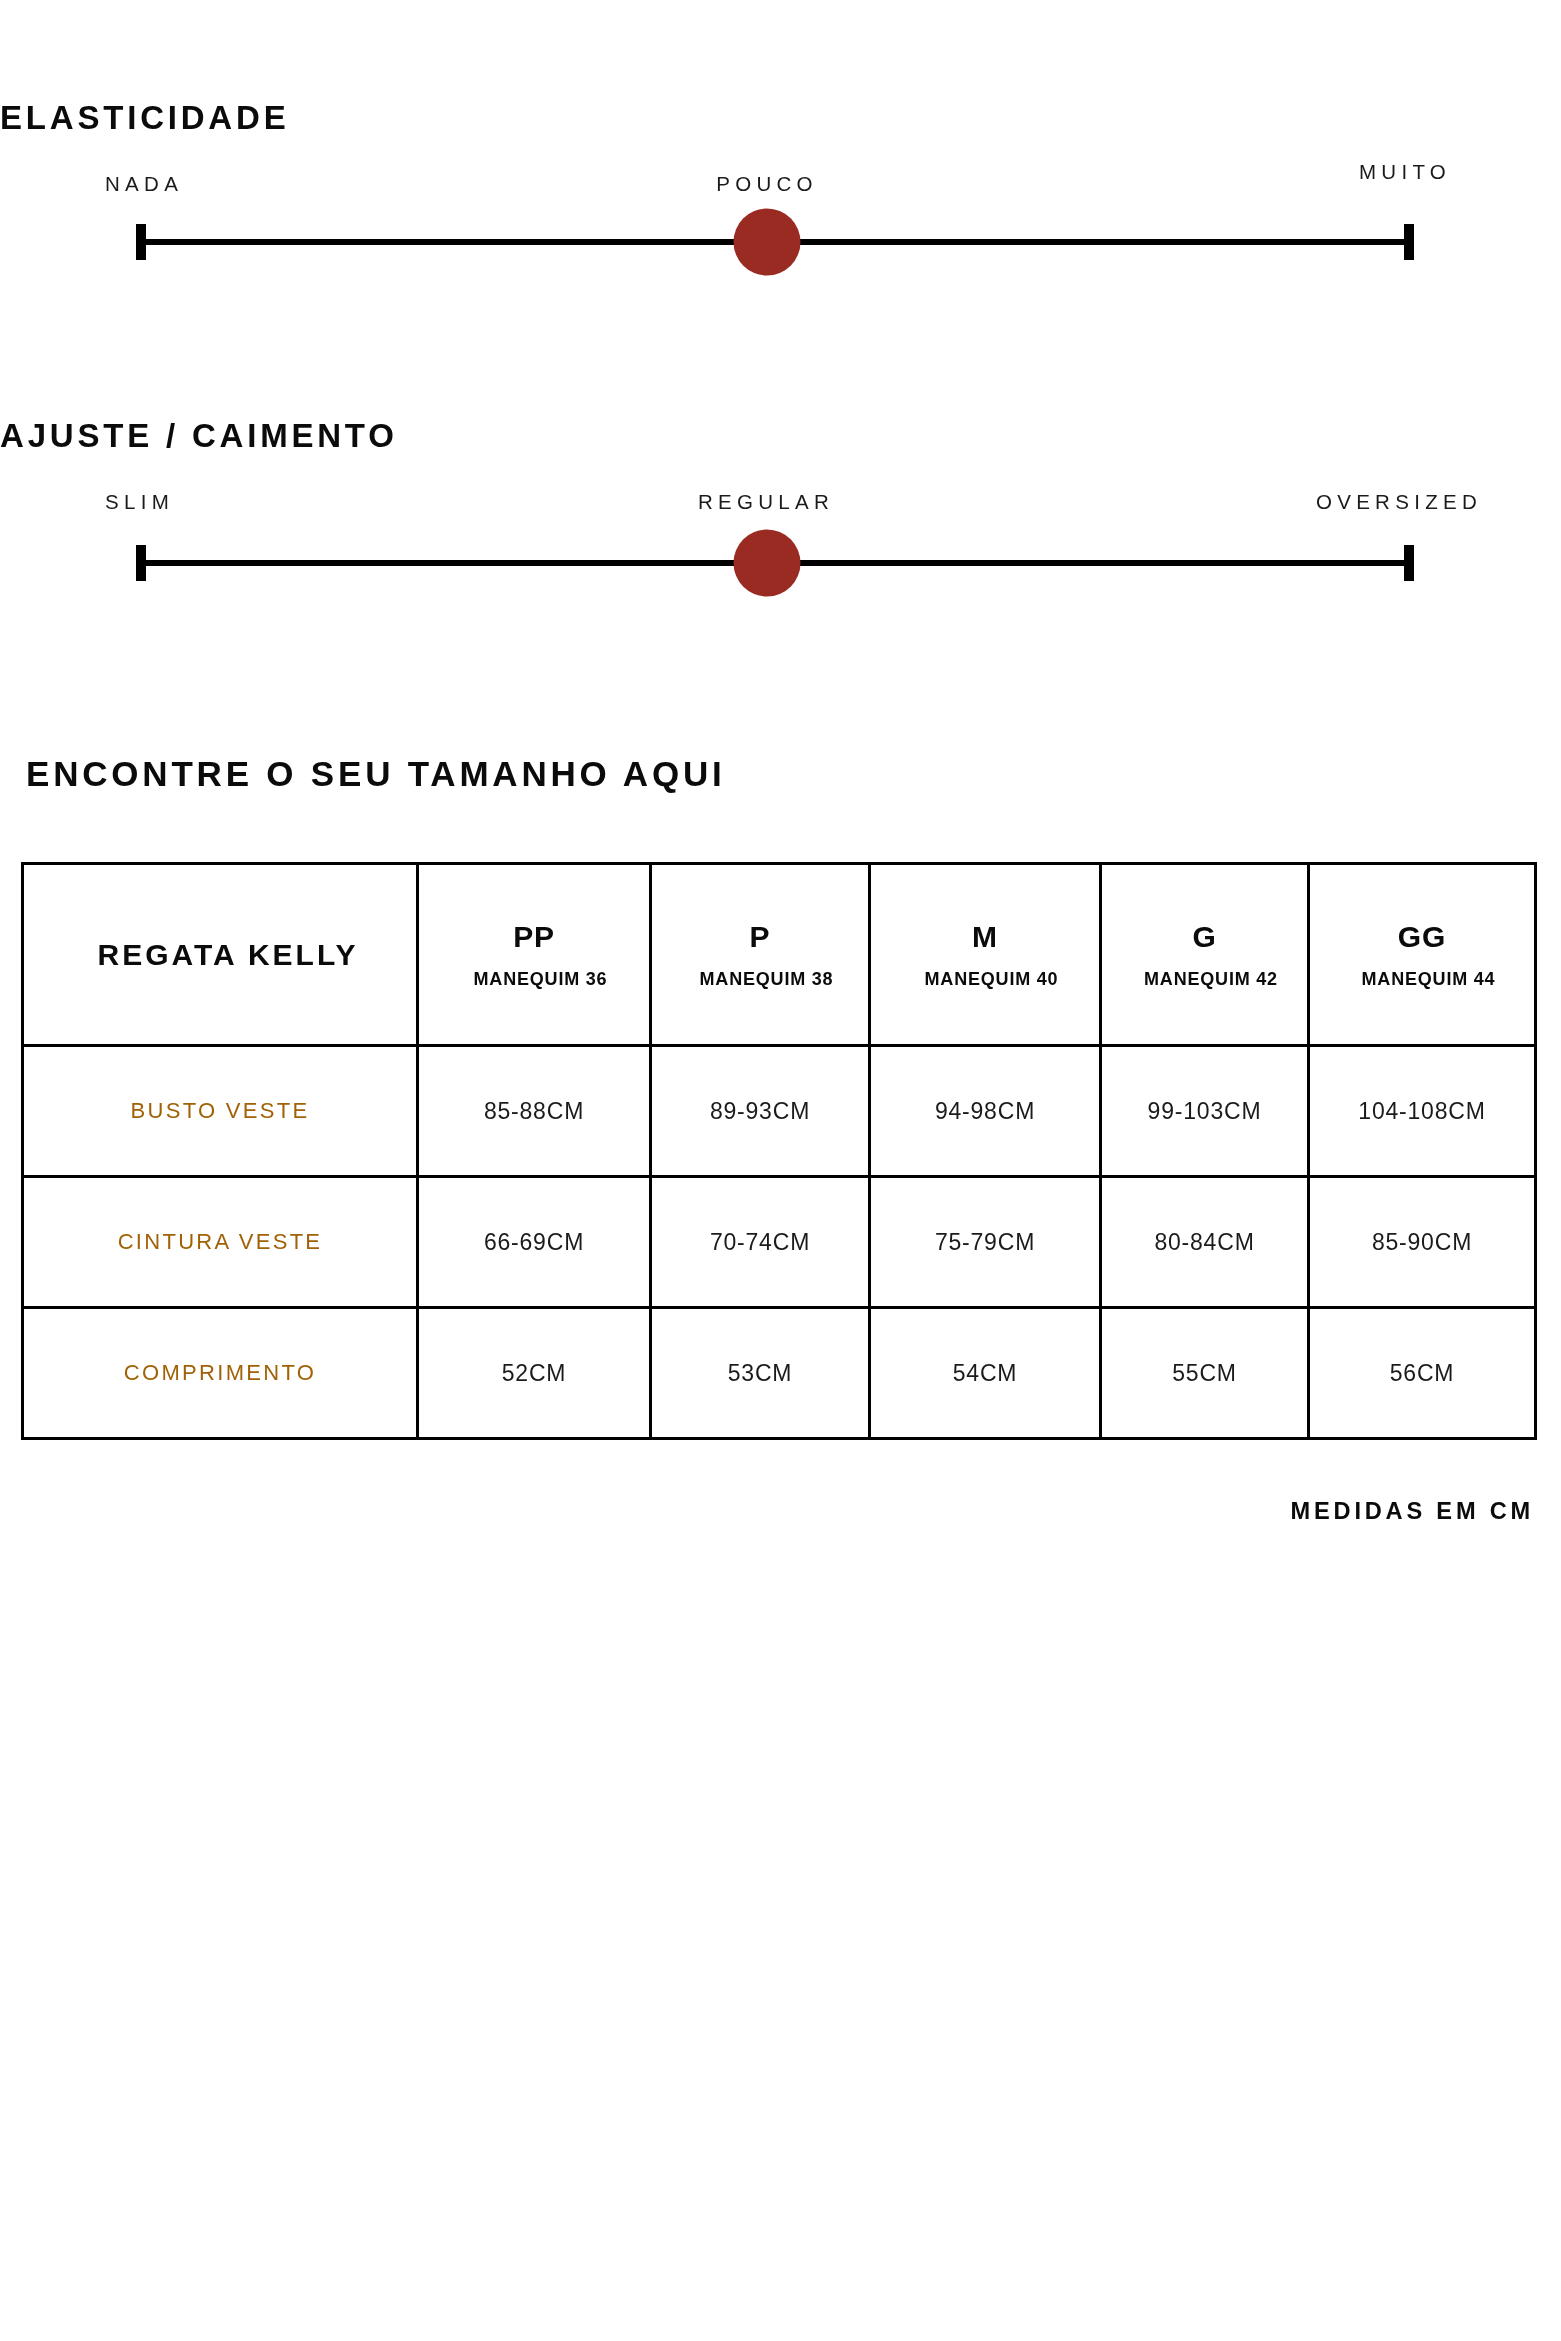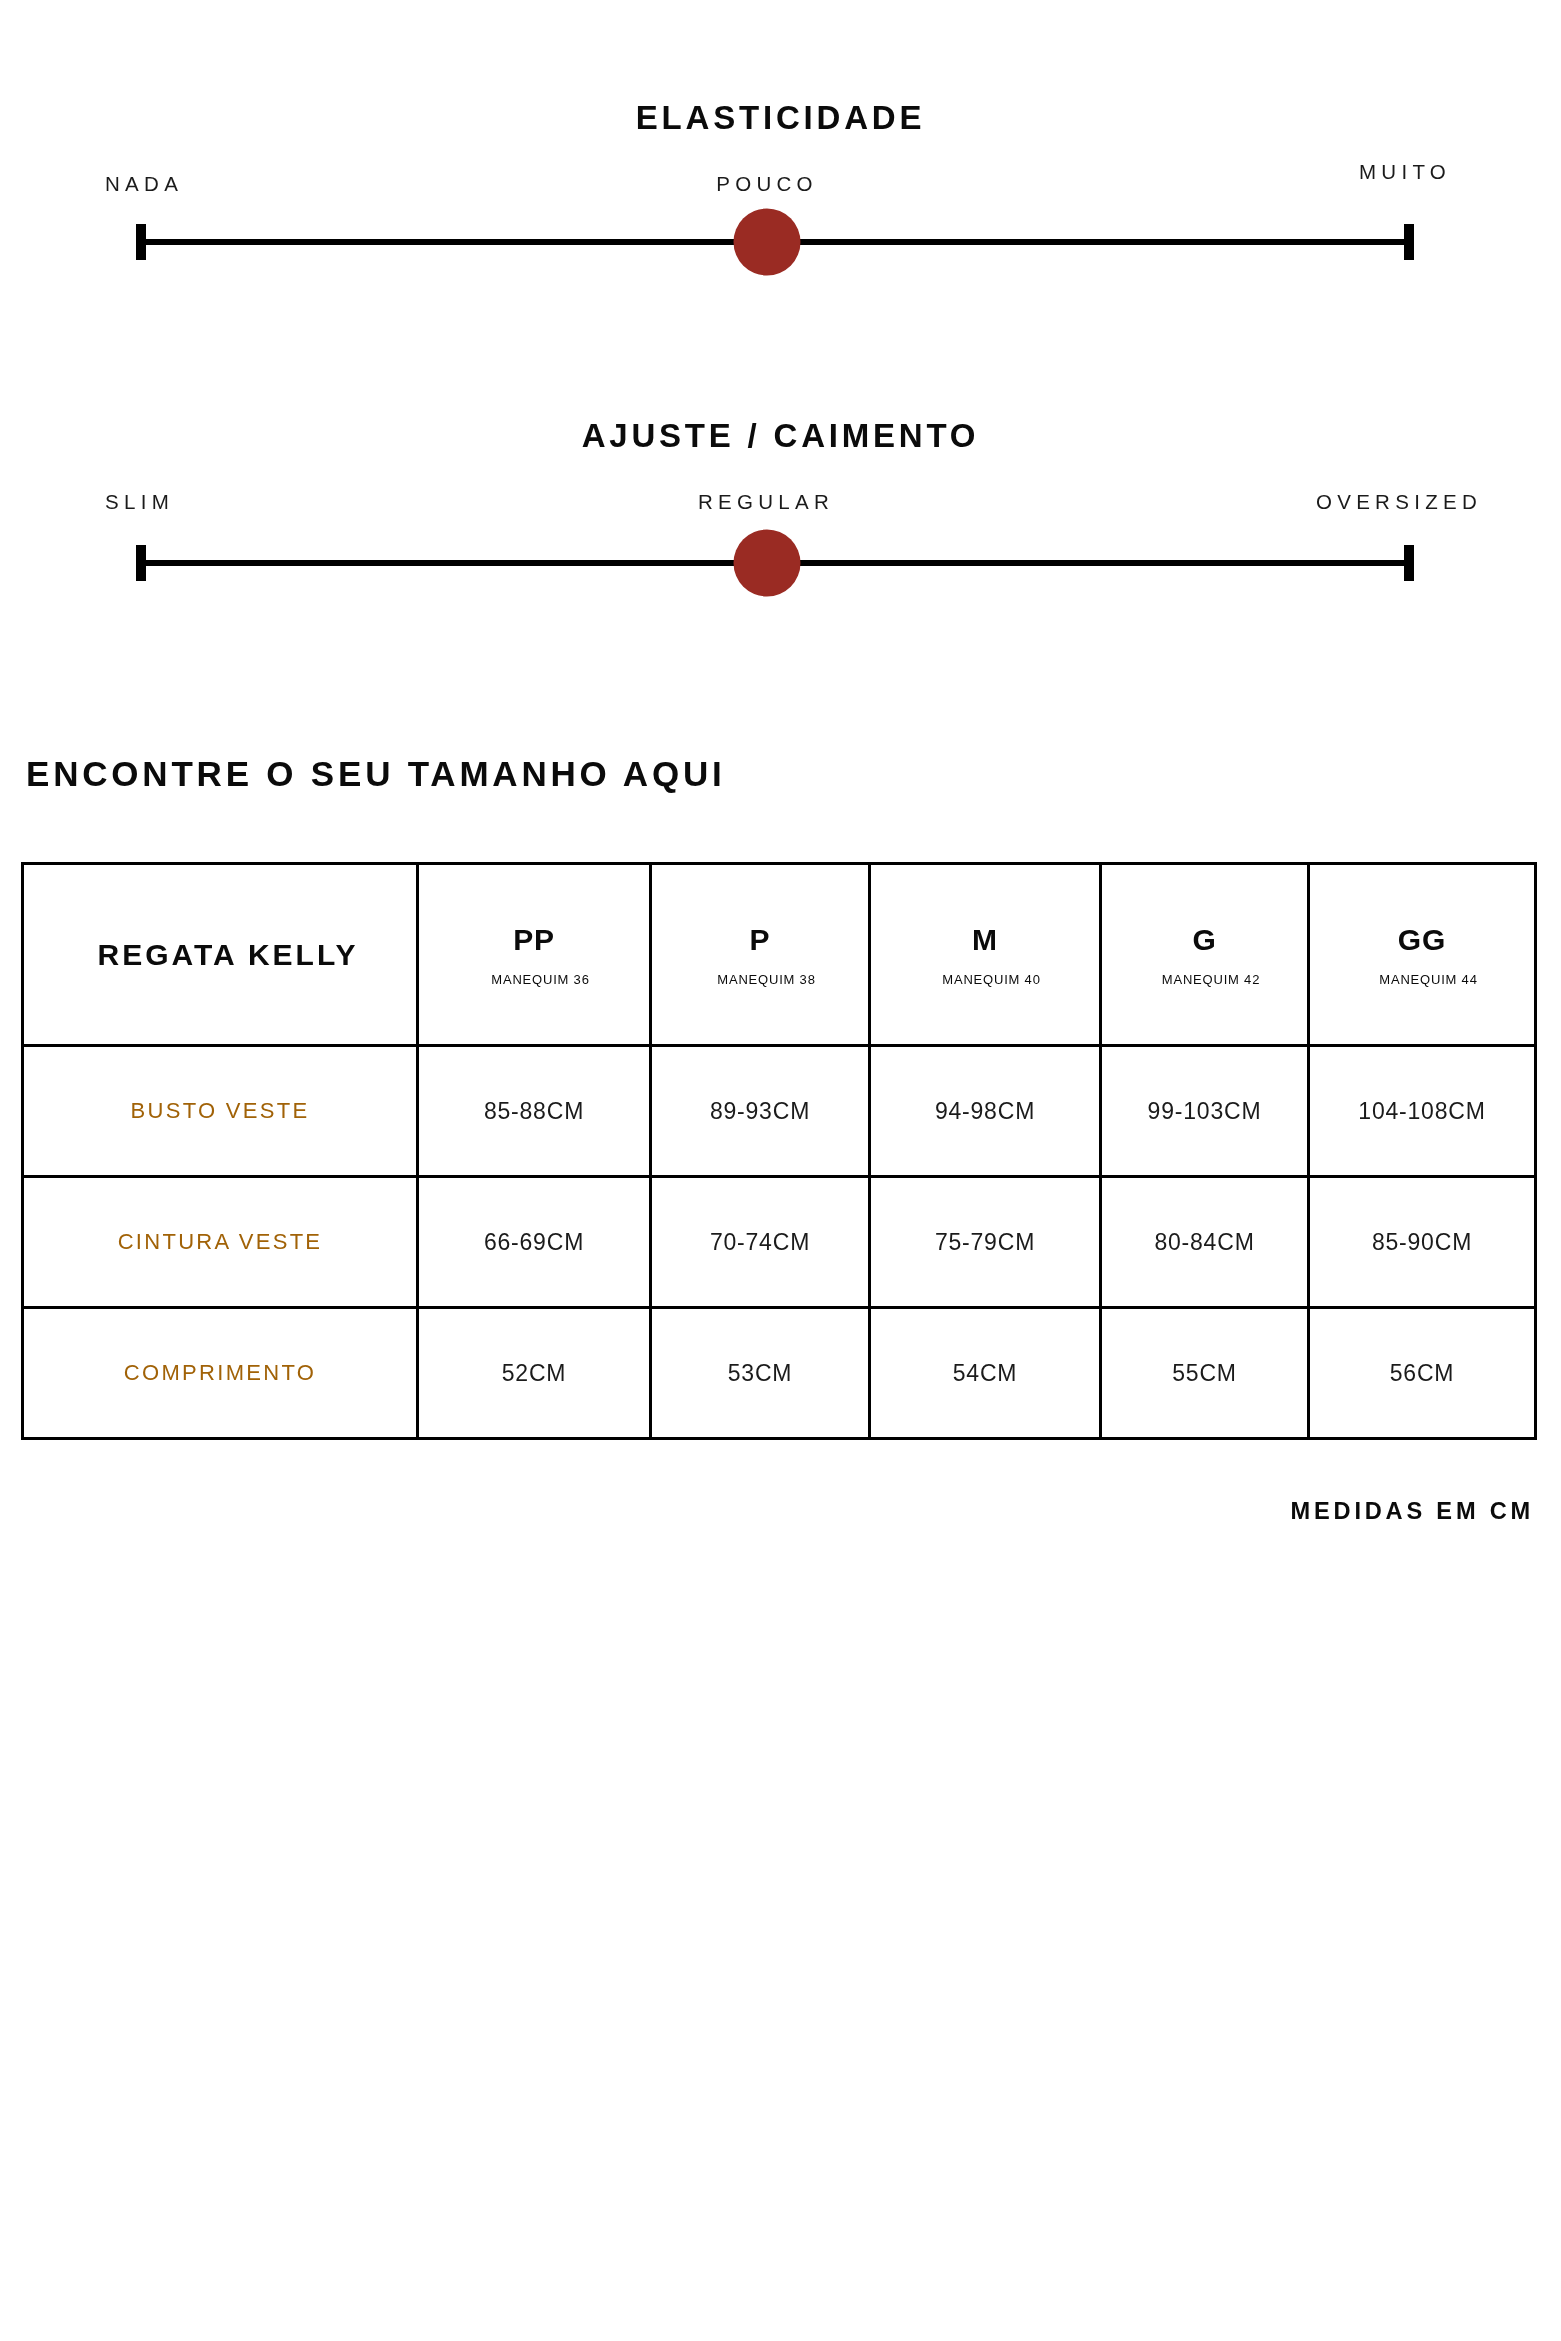--- a/index.html
+++ b/index.html
@@ -7,21 +7,21 @@
   .page {
     position:relative;
     width:1561px; height:2342px;
     background:#ffffff;
     font-family:"Liberation Sans","DejaVu Sans",sans-serif;
     color:#000;
     overflow:hidden;
   }
   .slider-title {
     position:absolute; left:0; width:100%;
-    text-align:center;
+    text-align:left;
     font-size:33px; font-weight:800; letter-spacing:3.8px;
     color:#0b0b0b;
   }
   .slider-label {
     position:absolute;
     font-size:20.5px; font-weight:400; letter-spacing:5.3px;
     color:#1b1b1b; white-space:nowrap;
   }
   .slider-label.centered { transform:translateX(-50%); }
   .track {
@@ -51,21 +51,21 @@
     position:absolute; left:21px; top:862px;
     width:1512px;
     border-collapse:collapse; table-layout:fixed;
     background:#fff;
   }
   table.size-table td { border:3.8px solid #000; text-align:center; vertical-align:middle; padding:0; }
   tr.header-row { height:182px; }
   tr.data-row { height:131px; }
   .product-name { font-size:30px; font-weight:800; letter-spacing:3px; color:#0b0b0b;margin-left:16px; }
   .size-code { display:block; font-size:30px; font-weight:800; letter-spacing:0.8px; color:#0b0b0b; }
-  .mannequin { display:block; margin-top:15px; font-size:13px; font-weight:400; letter-spacing:0.8px; color:#0b0b0b;padding-left:13px; }
+  .mannequin { display:block; margin-top:15px; font-size:18px; font-weight:700; letter-spacing:0.8px; color:#0b0b0b;padding-left:13px; }
   .row-label { font-size:22px; font-weight:400; letter-spacing:2.3px; color:#a16207; }
   .cell-value { font-size:23px; font-weight:400; letter-spacing:0.8px; color:#1b1b1b; }
   .footnote {
     position:absolute; right:27px; top:1474px;
     font-size:23.6px; font-weight:800; letter-spacing:3.8px;
     color:#0b0b0b; white-space:nowrap;margin-top:24px;
   }
 </style>
 </head>
 <body>

